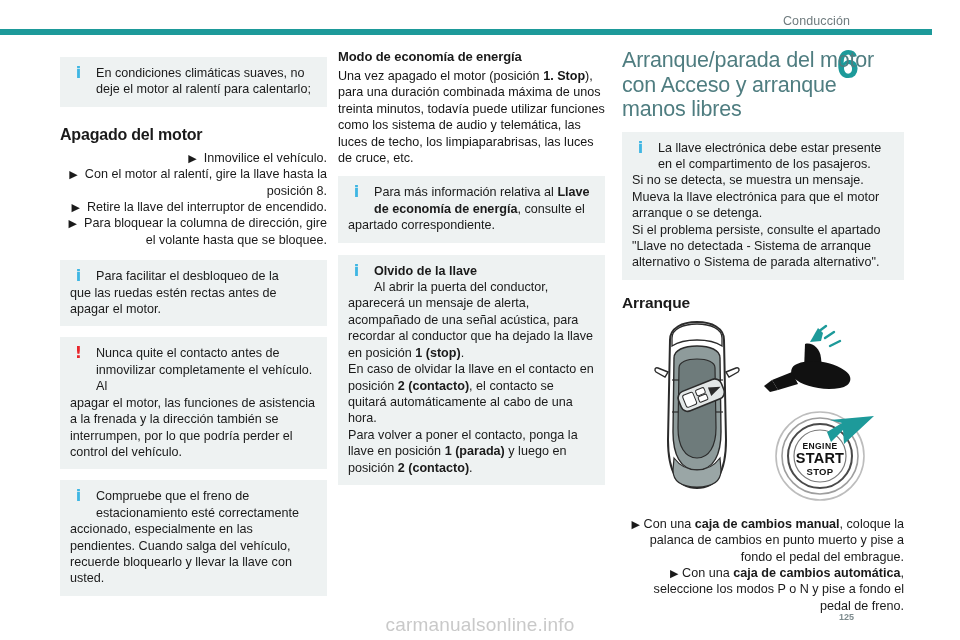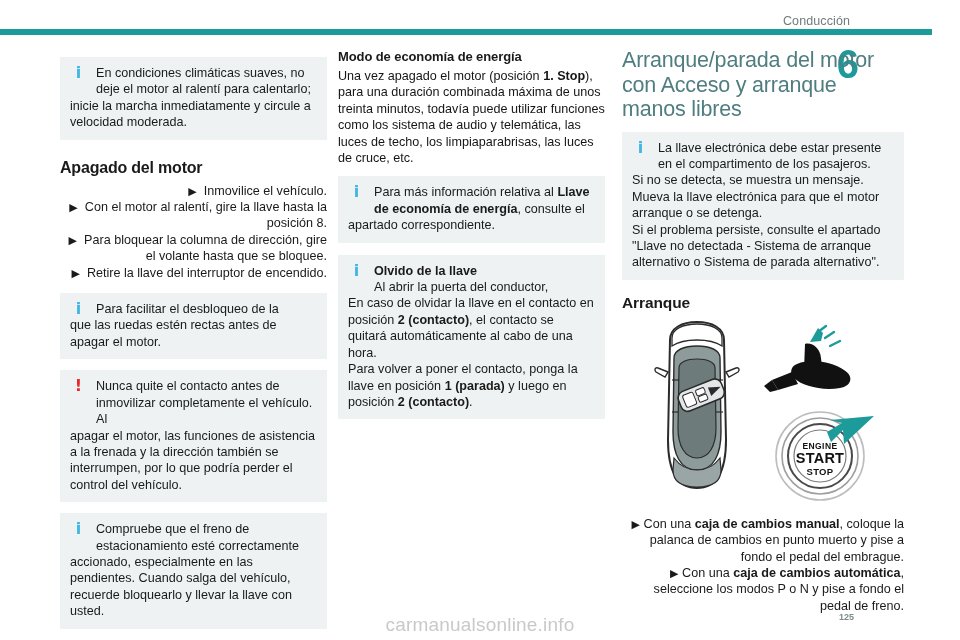--- a/index.html
+++ b/index.html
@@ -153,29 +153,28 @@
   <div class="header-label">Conducción</div>
   <div class="teal-rule"></div>
   <div class="chapter-number">6</div>
 
   <div class="col col-1">
 
     <div class="callout">
       <span class="ico ico-info">i</span>
       <span class="txt">En condiciones climáticas suaves, no</span><br>
       <span class="txt" style="padding-left:26px;display:inline-block">deje el motor al ralentí para calentarlo;</span>
-      <div>inicie la marcha inmediatamente y circule a velocidad moderada.</div>
     </div>
 
     <h2 class="section">Apagado del motor</h2>
 
     <div class="bullet-line"><span class="tri">▶</span>&nbsp; <span>Inmovilice el vehículo.</span></div>
     <div class="bullet-line"><span class="tri">▶</span>&nbsp; <span>Con el motor al ralentí, gire la llave hasta la posición 8.</span></div>
+    <div class="bullet-line"><span class="tri">▶</span>&nbsp; <span>Retire la llave del interruptor de encendido.</span></div>
     <div class="bullet-line"><span class="tri">▶</span>&nbsp; <span>Para bloquear la columna de dirección, gire el volante hasta que se bloquee.</span></div>
-    <div class="bullet-line"><span class="tri">▶</span>&nbsp; <span>Retire la llave del interruptor de encendido.</span></div>
 
     <div class="callout" style="margin-top:12px">
       <span class="ico ico-info">i</span>
       <span class="txt">Para facilitar el desbloqueo de la</span><br>
       <div>que las ruedas estén rectas antes de apagar el motor.</div>
     </div>
 
     <div class="callout" style="margin-top:11px">
       <span class="ico ico-warn">!</span>
       <span class="txt">Nunca quite el contacto antes de</span><br>
@@ -202,20 +201,21 @@
       <span class="ico ico-info">i</span>
       <span class="txt"><span>Para más información relativa al </span><b>Llave</b></span><br>
       <span class="txt" style="padding-left:26px;display:inline-block"><b>de economía de energía</b><span>, consulte el</span></span>
       <div>apartado correspondiente.</div>
     </div>
 
     <div class="callout" style="margin-top:12px">
       <span class="ico ico-info">i</span>
       <b class="txt">Olvido de la llave</b><br>
       <span class="txt" style="padding-left:26px;display:inline-block">Al abrir la puerta del conductor,</span>
+      <div><span>aparecerá un mensaje de alerta, acompañado de una señal acústica, para recordar al conductor que ha dejado la llave en posición </span><b>1 (stop)</b><span>.</span></div>
       <div><span>En caso de olvidar la llave en el contacto en posición </span><b>2 (contacto)</b><span>, el contacto se quitará automáticamente al cabo de una hora.</span></div>
       <div><span>Para volver a poner el contacto, ponga la llave en posición </span><b>1 (parada)</b><span> y luego en posición </span><b>2 (contacto)</b><span>.</span></div>
     </div>
 
   </div>
 
   <div class="col col-3">
 
     <h1 class="title">Arranque/parada del motor con Acceso y arranque manos libres</h1>
 

